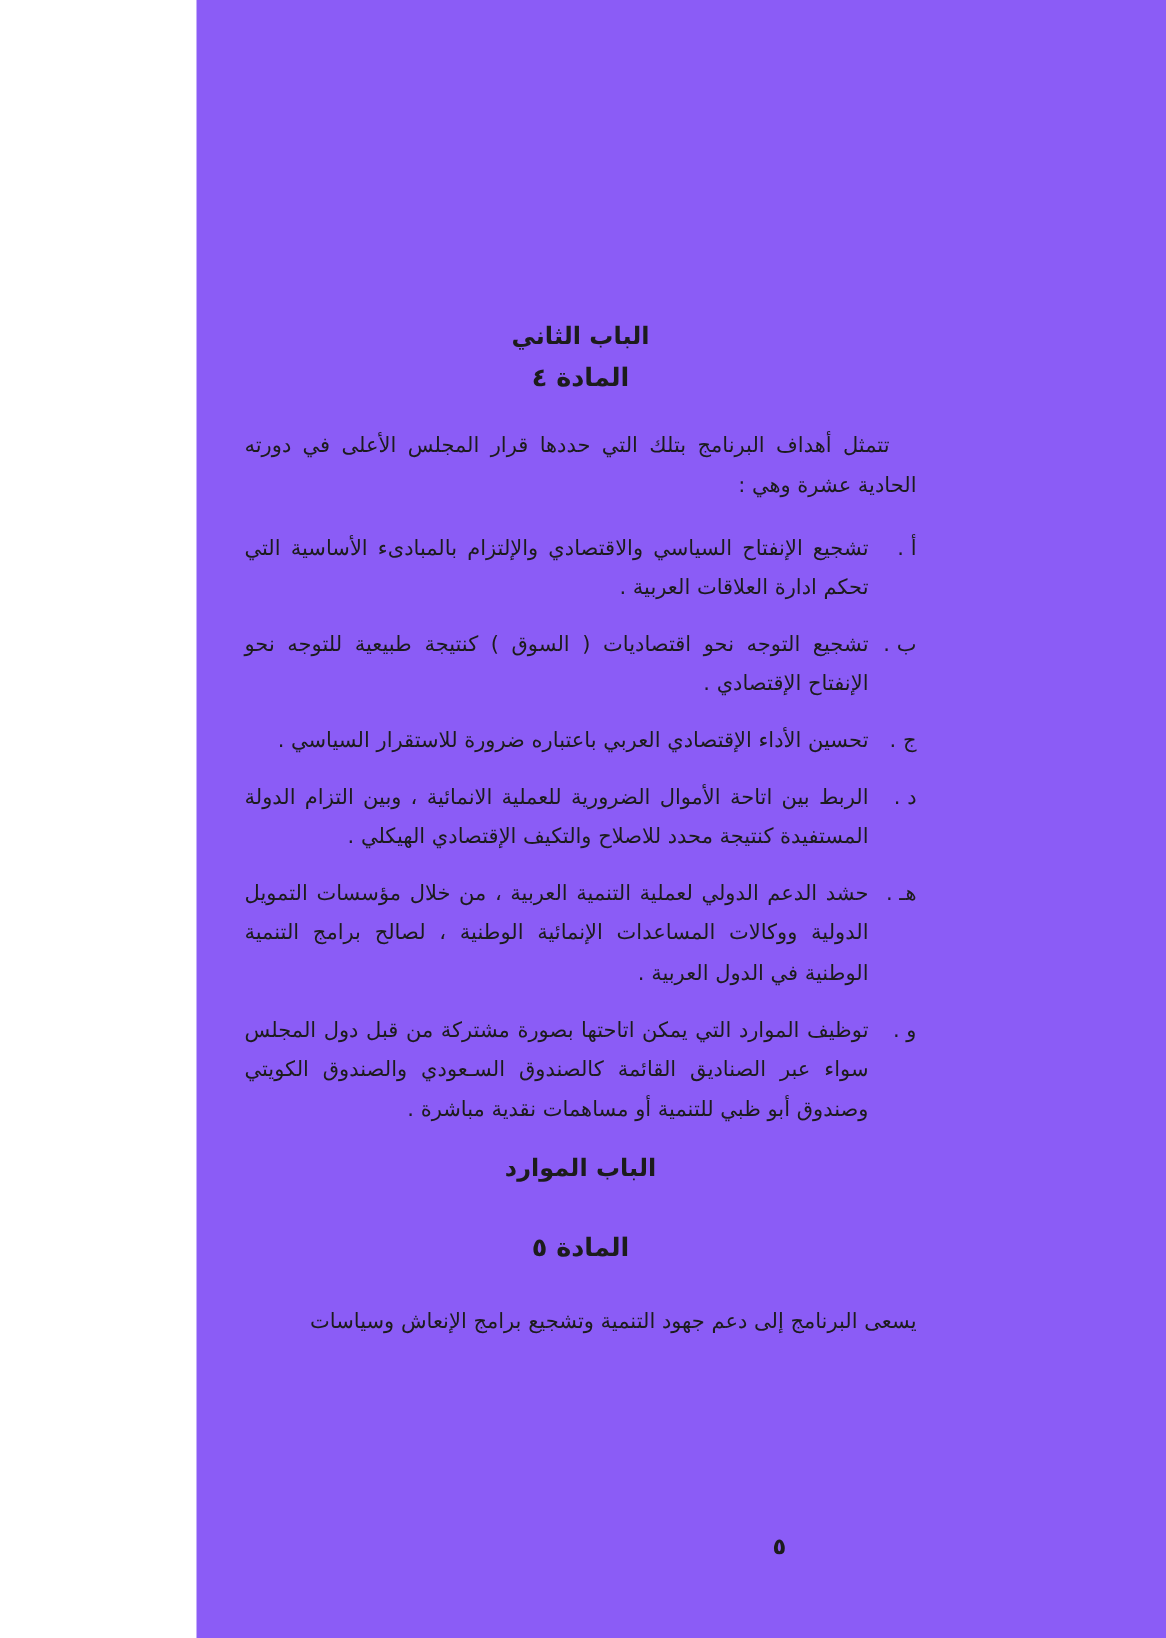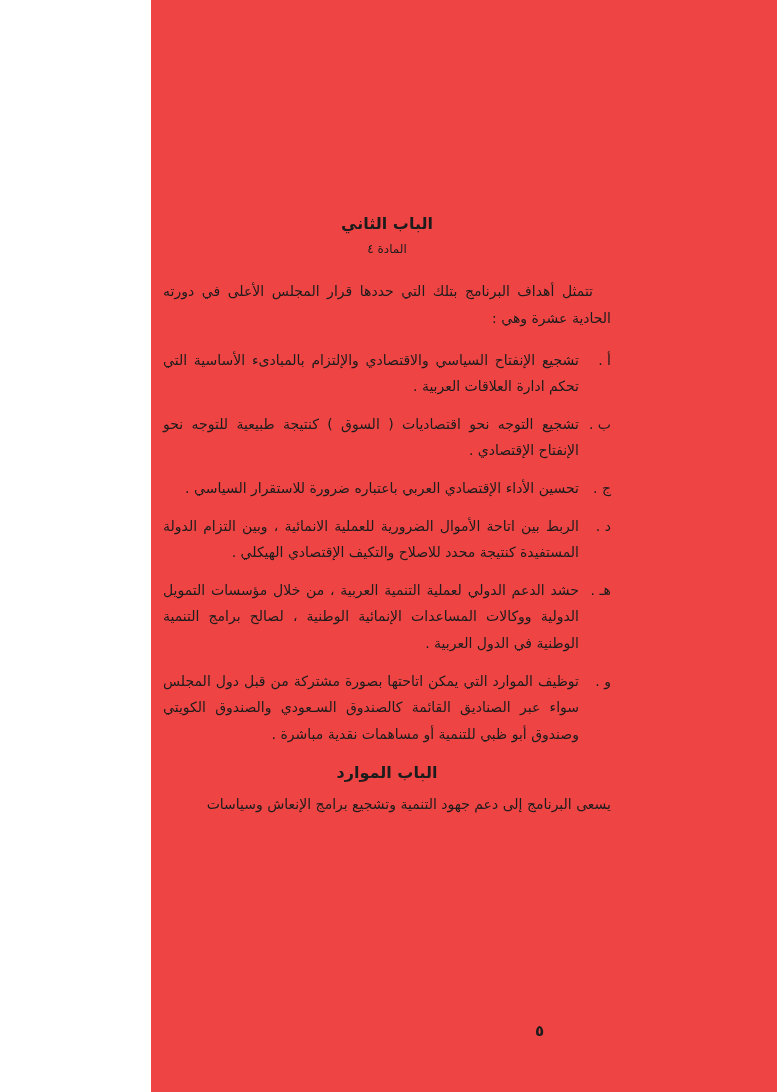--- a/index.html
+++ b/index.html
@@ -6,23 +6,24 @@
     margin: 0;
     padding: 0;
     background: #ffffff;
     font-family: "DejaVu Sans", sans-serif;
     color: #1c1c1c;
   }
   .page {
     position: relative;
     width: 626px;
     height: 1092px;
-    background: #ef4444;
+    background: #8b5cf6;
     overflow: hidden;
     direction: rtl;
+    padding-left: 20px;
   }
   .content {
     position: absolute;
     top: 214px;
     right: 166px;
     width: 448px;
   }
   .center {
     text-align: center;
   }
@@ -30,22 +31,22 @@
     font-size: 16px;
     font-weight: bold;
     margin: 0 0 9px 0;
   }
   h2.chapter-sub {
     font-size: 16px;
     font-weight: bold;
     margin: 0 0 40px 0;
   }
   h3.article {
-    font-size: 12px;
-    font-weight: normal;
+    font-size: 17px;
+    font-weight: bold;
     margin: 0 0 22px 0;
   }
   p.intro {
     font-size: 14px;
     line-height: 1.95;
     margin: 0 0 14px 0;
     text-align: justify;
     text-align-last: right;
     text-indent: 18px;
   }
@@ -128,19 +129,20 @@
       <div class="item">
         <span class="marker">و .</span>
         <span class="itext">توظيف الموارد التي يمكن اتاحتها بصورة مشتركة من قبل دول المجلس سواء عبر الصناديق القائمة كالصندوق السـعودي والصندوق الكويتي وصندوق أبو ظبي للتنمية أو مساهمات نقدية مباشرة .</span>
       </div>
     </div>
 
     <div class="chapter3-block">
       <h1 class="chapter center">الباب الموارد</h1>
     </div>
 
+    <h3 class="article article5 center">المادة ٥</h3>
 
     <p class="closing">يسعى البرنامج إلى دعم جهود التنمية وتشجيع برامج الإنعاش وسياسات</p>
 
   </div>
 
   <div class="page-number">٥</div>
 </div>
 
 </body></html>

